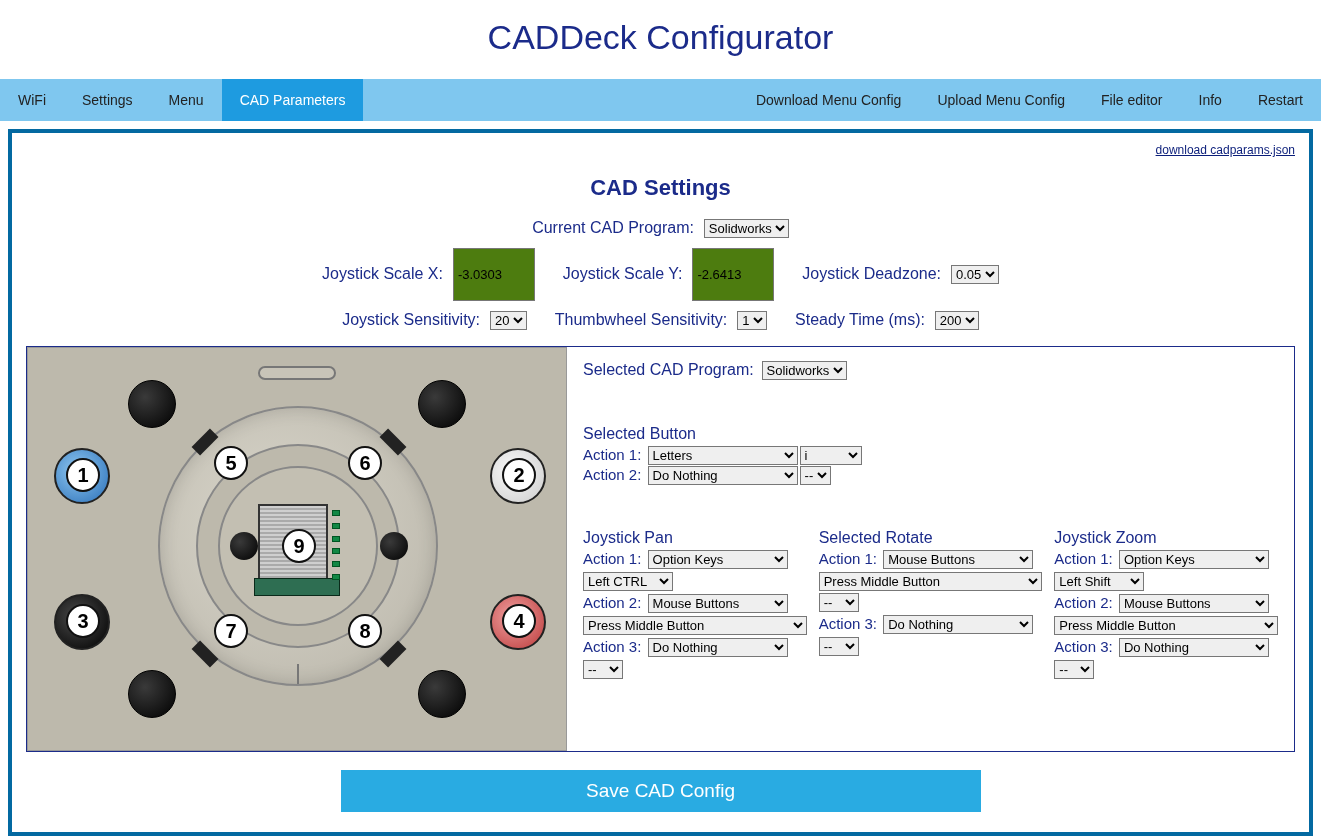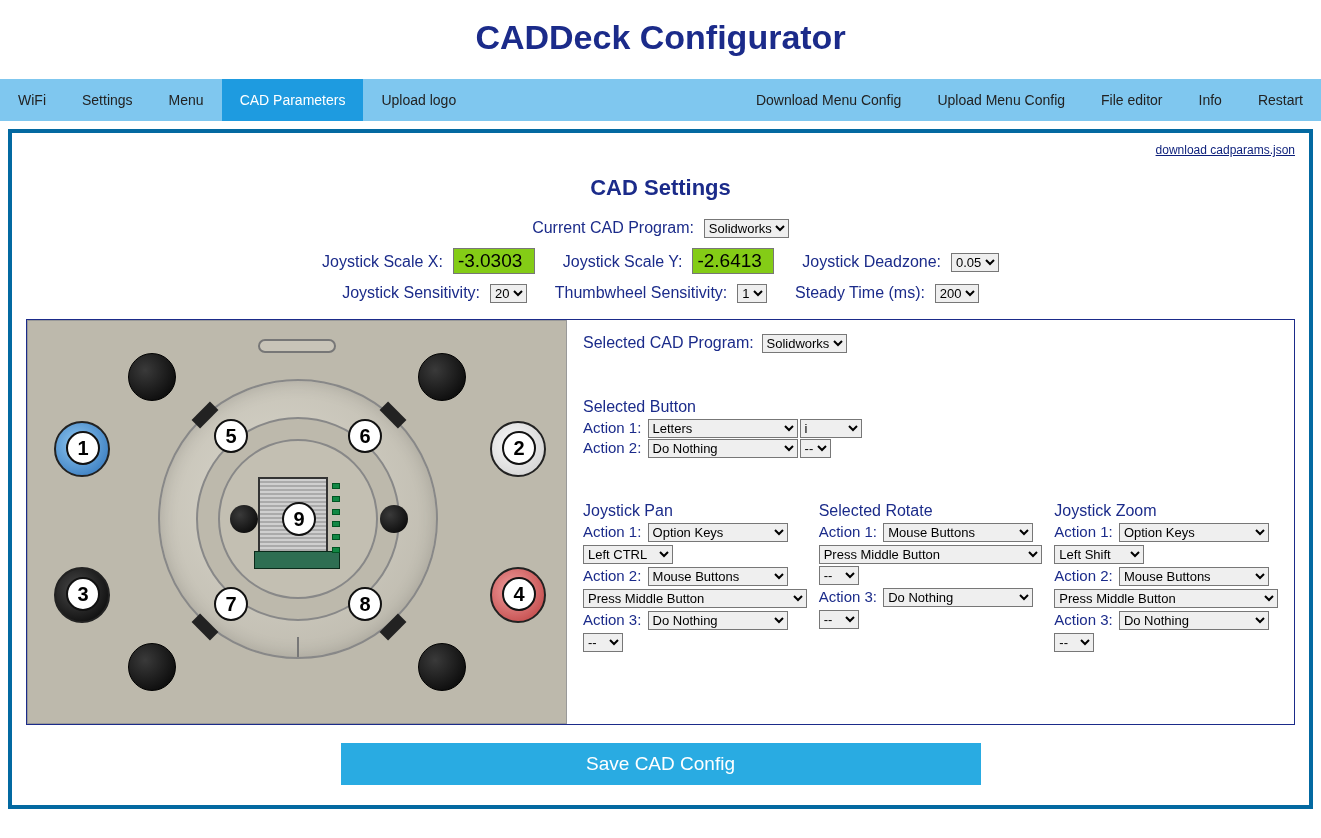--- a/index.html
+++ b/index.html
@@ -7,21 +7,21 @@
     margin: 0;
     font-family: Verdana, Geneva, sans-serif;
     font-size: 14px;
     color: #000;
     background: #fff;
   }
   h1 {
     text-align: center;
     color: #1b2b8a;
     font-size: 34px;
-    font-weight: bold;
+    font-weight: normal;
     margin: 18px 0 22px 0;
   }
   .navbar {
     display: flex;
     background: #7fc7ef;
     height: 42px;
     align-items: stretch;
     font-size: 14px;
   }
   .nav-item {
@@ -63,24 +63,24 @@
   }
   .lbl {
     color: #1b2b8a;
     font-size: 16px;
     font-weight: 500;
     margin-right: 6px;
   }
   .row-center .group { display: inline-block; margin: 0 12px; }
   input[type="text"] {
     font-family: inherit;
-    font-size: 19px;
-    padding: 1px 4px;
+    font-size: 13px;
+    padding: 18px 4px;
     border: 1px solid #777;
-    background: #84cc16;
+    background: #4d7c0f;
     width: 82px;
   }
   select {
     font-family: inherit;
     font-size: 13px;
     border: 1px solid #777;
     background: #efefef;
   }
   .main-box {
     border: 1px solid #1b2b8a;
@@ -269,21 +269,20 @@
 </head>
 <body>
 
 <h1>CADDeck Configurator</h1>
 
 <div class="navbar">
   <div class="nav-item">WiFi</div>
   <div class="nav-item">Settings</div>
   <div class="nav-item">Menu</div>
   <div class="nav-item active">CAD Parameters</div>
-  <div class="nav-item">Upload logo</div>
   <div class="nav-spacer"></div>
   <div class="nav-item">Download Menu Config</div>
   <div class="nav-item">Upload Menu Config</div>
   <div class="nav-item">File editor</div>
   <div class="nav-item">Info</div>
   <div class="nav-item">Restart</div>
 </div>
 
 <div class="content-wrap">
   <div class="dl-link">

